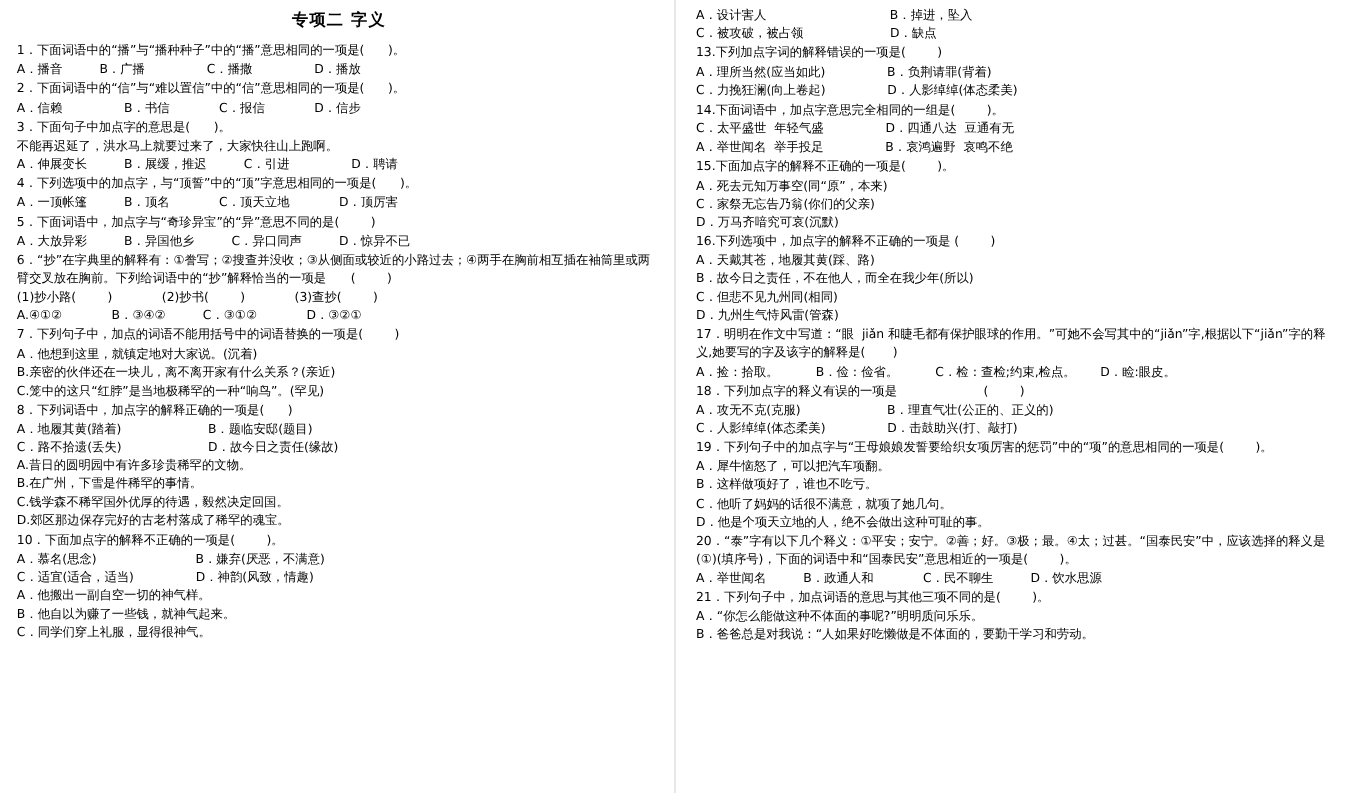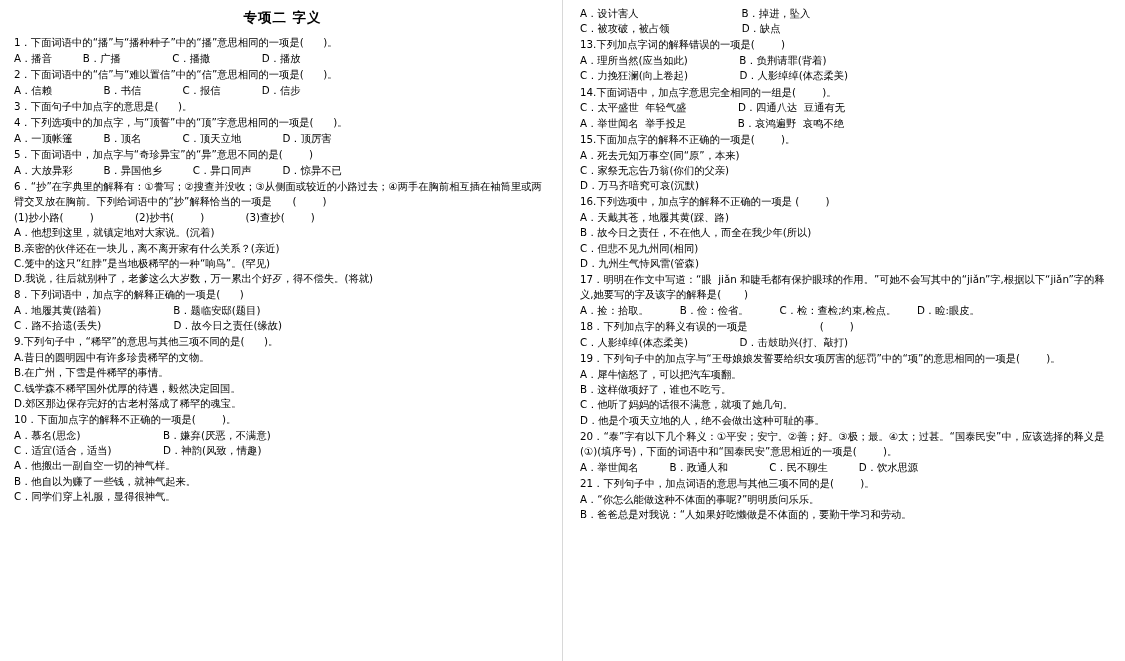--- a/index.html
+++ b/index.html
@@ -72,34 +72,36 @@
 
   <div class="divider"></div>
 
   <div class="col col-left">
     <div class="doc-title">专项二 字义</div>
     <div class="q stem">1．下面词语中的“播”与“播种种子”中的“播”意思相同的一项是(      )。</div>
     <div class="q opts">A．播音　　　B．广播　　　　　C．播撒　　　　　D．播放</div>
     <div class="q stem">2．下面词语中的“信”与“难以置信”中的“信”意思相同的一项是(      )。</div>
     <div class="q opts">A．信赖　　　　　B．书信　　　　C．报信　　　　D．信步</div>
     <div class="q stem">3．下面句子中加点字的意思是(      )。</div>
+    <div class="q opts">不能再迟延了，洪水马上就要过来了，大家快往山上跑啊。</div>
+    <div class="q opts">A．伸展变长　　　B．展缓，推迟　　　C．引进　　　　　D．聘请</div>
     <div class="q stem">4．下列选项中的加点字，与“顶誓”中的“顶”字意思相同的一项是(      )。</div>
     <div class="q opts">A．一顶帐篷　　　B．顶名　　　　C．顶天立地　　　　D．顶厉害</div>
     <div class="q stem">5．下面词语中，加点字与“奇珍异宝”的“异”意思不同的是(        )</div>
     <div class="q opts">A．大放异彩　　　B．异国他乡　　　C．异口同声　　　D．惊异不已</div>
     <div class="q stem">6．“抄”在字典里的解释有：①誊写；②搜查并没收；③从侧面或较近的小路过去；④两手在胸前相互插在袖筒里或两臂交叉放在胸前。下列给词语中的“抄”解释恰当的一项是　　(        )</div>
     <div class="q opts">(1)抄小路(        )　　　　(2)抄书(        )　　　　(3)查抄(        )</div>
+    <div class="q opts">A.④①②　　　　B．③④②　　　C．③①②　　　　D．③②①</div>
+    <div class="q stem">7．下列句子中，加点的词语不能用括号中的词语替换的一项是(        )</div>
     <div class="q opts">A．他想到这里，就镇定地对大家说。(沉着)</div>
     <div class="q opts">B.亲密的伙伴还在一块儿，离不离开家有什么关系？(亲近)</div>
     <div class="q opts">C.笼中的这只“红脖”是当地极稀罕的一种“响鸟”。(罕见)</div>
-    <div class="q opts">D.我说，往后就别种了，老爹这么大岁数，万一累出个好歹，得不偿失。(将就)</div>
     <div class="q stem">8．下列词语中，加点字的解释正确的一项是(      )</div>
     <div class="q opts">A．地履其黄(踏着)　　　　　　　B．题临安邸(题目)</div>
     <div class="q opts">C．路不拾遗(丢失)　　　　　　　D．故今日之责任(缘故)</div>
-    <div class="q stem">9.下列句子中，“稀罕”的意思与其他三项不同的是(      )。</div>
     <div class="q opts">A.昔日的圆明园中有许多珍贵稀罕的文物。</div>
     <div class="q opts">B.在广州，下雪是件稀罕的事情。</div>
     <div class="q opts">C.钱学森不稀罕国外优厚的待遇，毅然决定回国。</div>
     <div class="q opts">D.郊区那边保存完好的古老村落成了稀罕的魂宝。</div>
     <div class="q stem">10．下面加点字的解释不正确的一项是(        )。</div>
     <div class="q opts">A．慕名(思念)　　　　　　　　B．嫌弃(厌恶，不满意)</div>
     <div class="q opts">C．适宜(适合，适当)　　　　　D．神韵(风致，情趣)</div>
     <div class="q opts">A．他搬出一副自空一切的神气样。</div>
     <div class="q opts">B．他自以为赚了一些钱，就神气起来。</div>
     <div class="q opts">C．同学们穿上礼服，显得很神气。</div>
@@ -119,20 +121,21 @@
     <div class="q opts">C．家祭无忘告乃翁(你们的父亲)</div>
     <div class="q opts">D．万马齐喑究可哀(沉默)</div>
     <div class="q stem">16.下列选项中，加点字的解释不正确的一项是 (        )</div>
     <div class="q opts">A．天戴其苍，地履其黄(踩、路)</div>
     <div class="q opts">B．故今日之责任，不在他人，而全在我少年(所以)</div>
     <div class="q opts">C．但悲不见九州同(相同)</div>
     <div class="q opts">D．九州生气恃风雷(管森)</div>
     <div class="q stem">17．明明在作文中写道：“眼  jiǎn 和睫毛都有保护眼球的作用。”可她不会写其中的“jiǎn”字,根据以下“jiǎn”字的释义,她要写的字及该字的解释是(       )</div>
     <div class="q opts">A．捡：拾取。　　　B．俭：俭省。　　　C．检：查检;约束,检点。　　D．睑:眼皮。</div>
     <div class="q stem">18．下列加点字的释义有误的一项是　　　　　　　(        )</div>
+    <div class="q opts">A．攻无不克(克服)　　　　　　　B．理直气壮(公正的、正义的)</div>
     <div class="q opts">C．人影绰绰(体态柔美)　　　　　D．击鼓助兴(打、敲打)</div>
     <div class="q stem">19．下列句子中的加点字与“王母娘娘发誓要给织女项厉害的惩罚”中的“项”的意思相同的一项是(        )。</div>
     <div class="q opts">A．犀牛恼怒了，可以把汽车项翻。</div>
     <div class="q opts">B．这样做项好了，谁也不吃亏。</div>
     <div class="q opts">C．他听了妈妈的话很不满意，就项了她几句。</div>
     <div class="q opts">D．他是个项天立地的人，绝不会做出这种可耻的事。</div>
     <div class="q stem">20．“泰”字有以下几个释义：①平安；安宁。②善；好。③极；最。④太；过甚。“国泰民安”中，应该选择的释义是(①)(填序号)，下面的词语中和“国泰民安”意思相近的一项是(        )。</div>
     <div class="q opts">A．举世闻名　　　B．政通人和　　　　C．民不聊生　　　D．饮水思源</div>
     <div class="q stem">21．下列句子中，加点词语的意思与其他三项不同的是(        )。</div>
     <div class="q opts">A．“你怎么能做这种不体面的事呢?”明明质问乐乐。</div>

